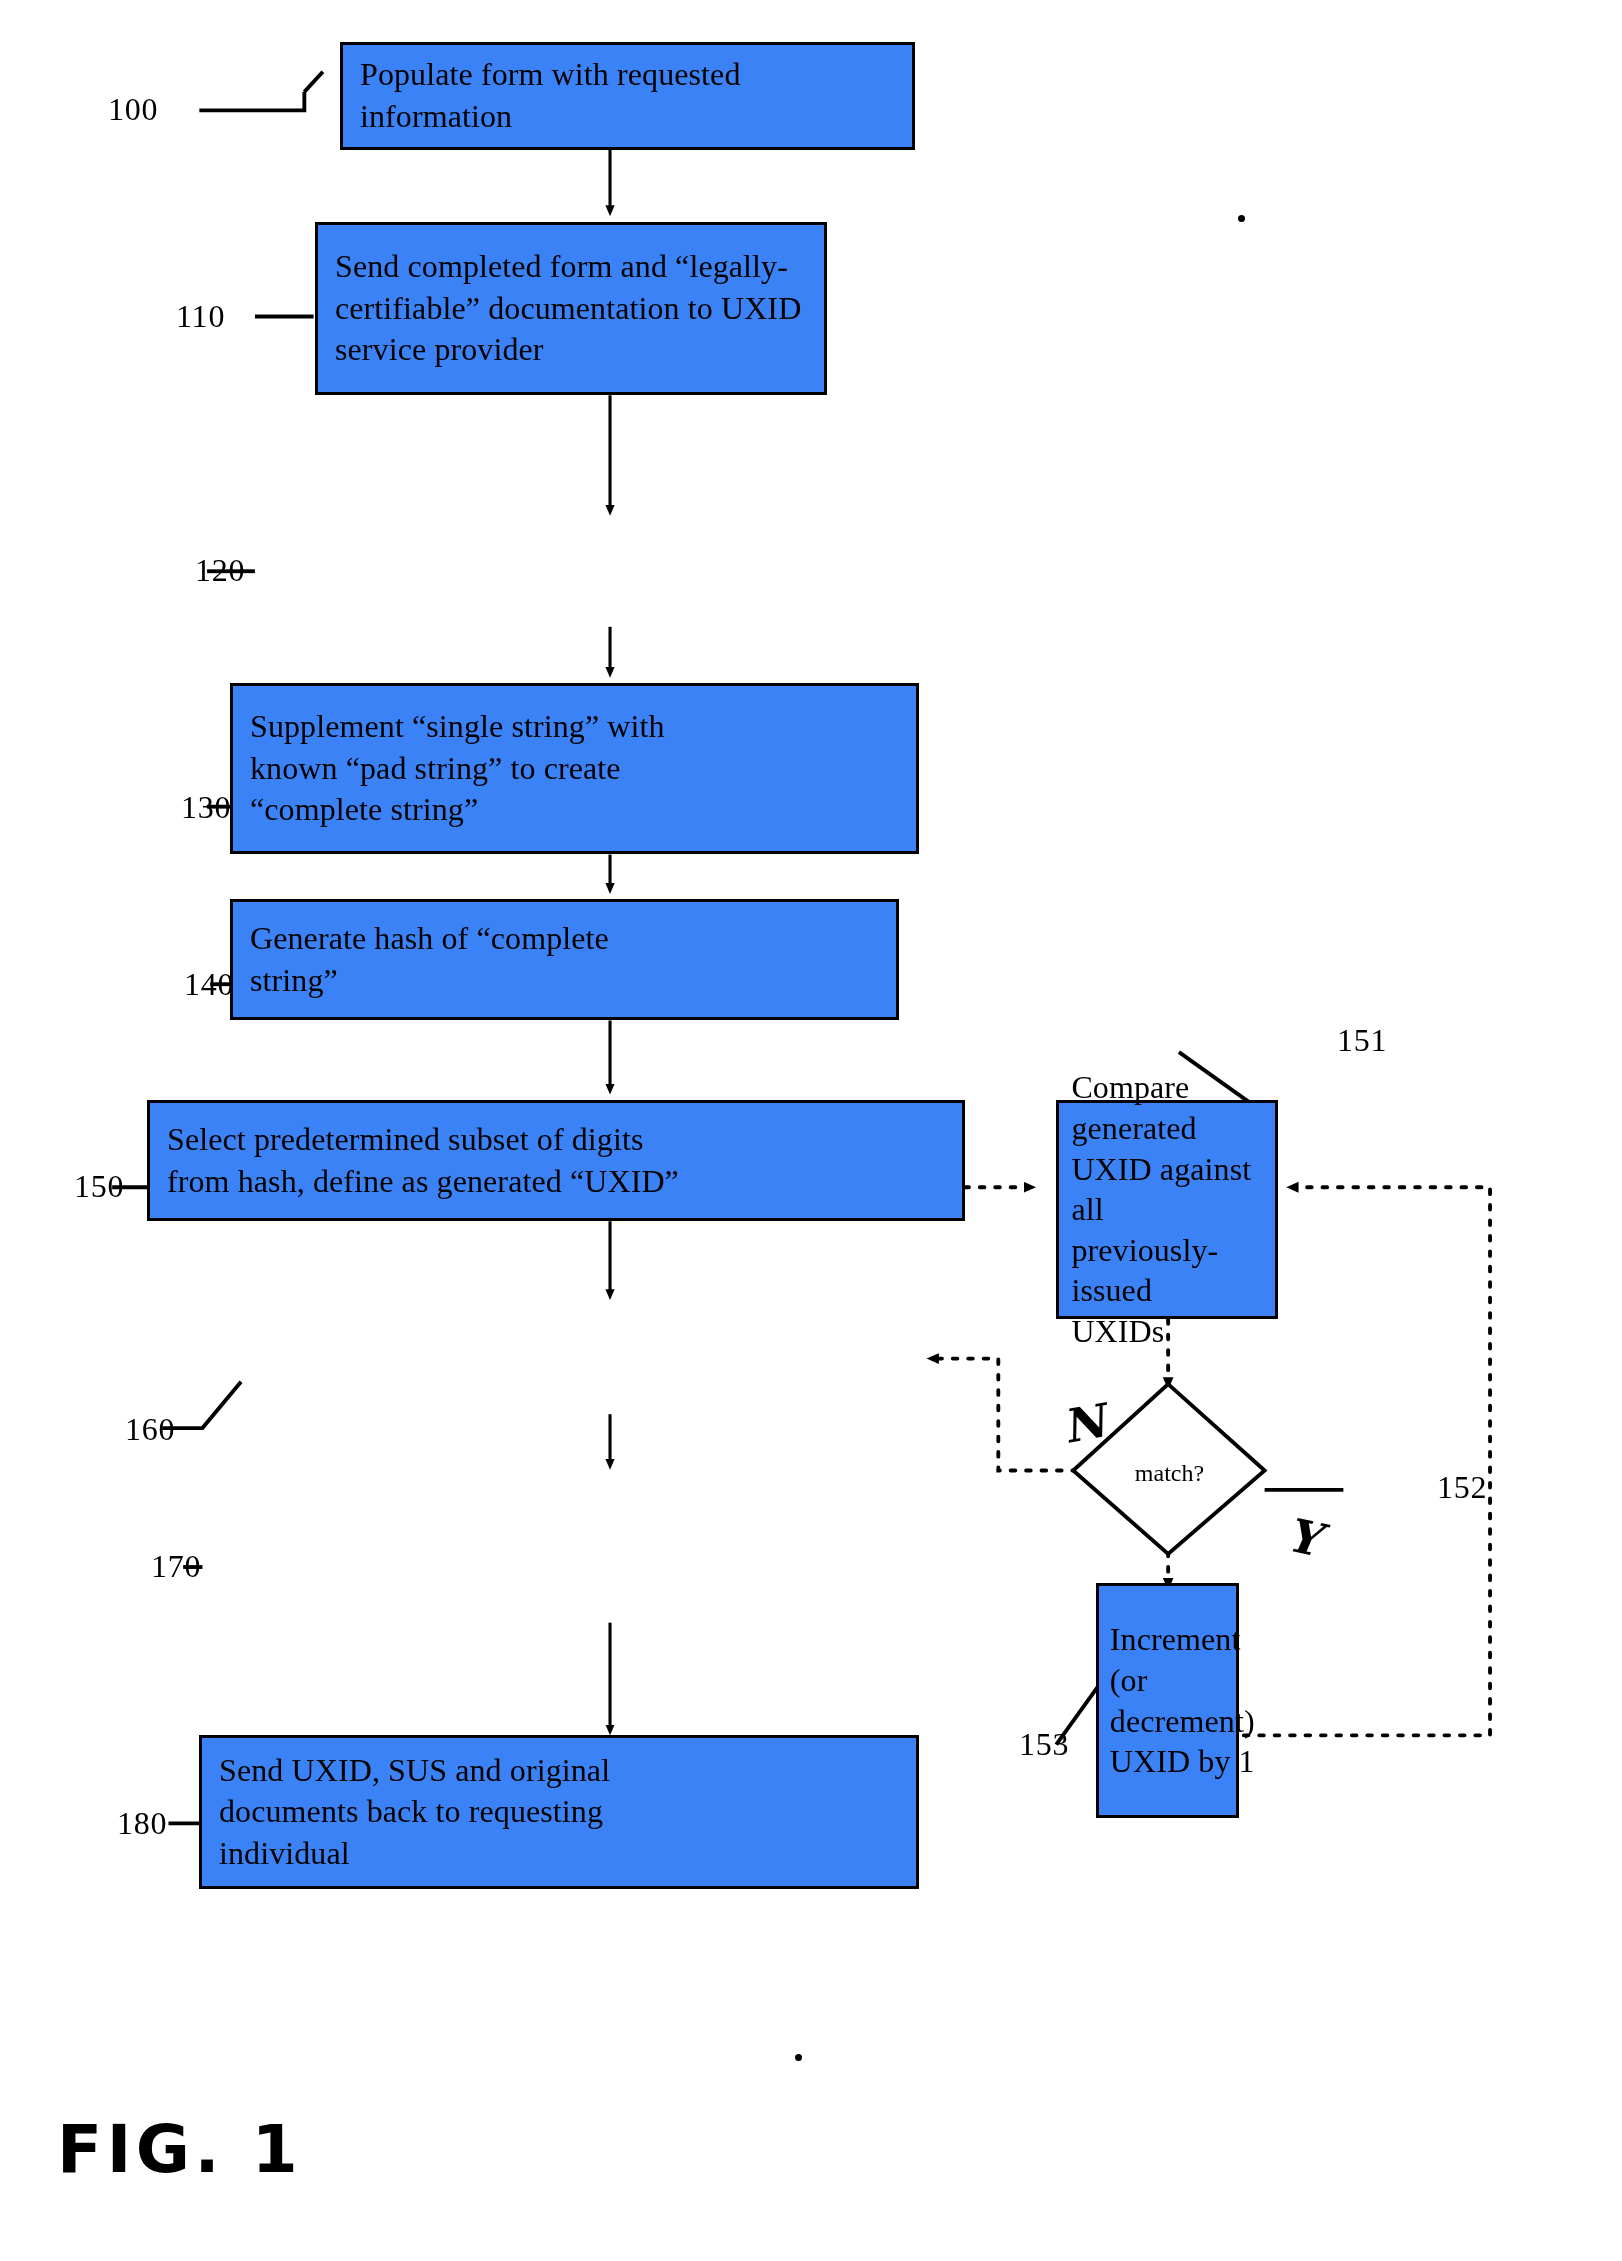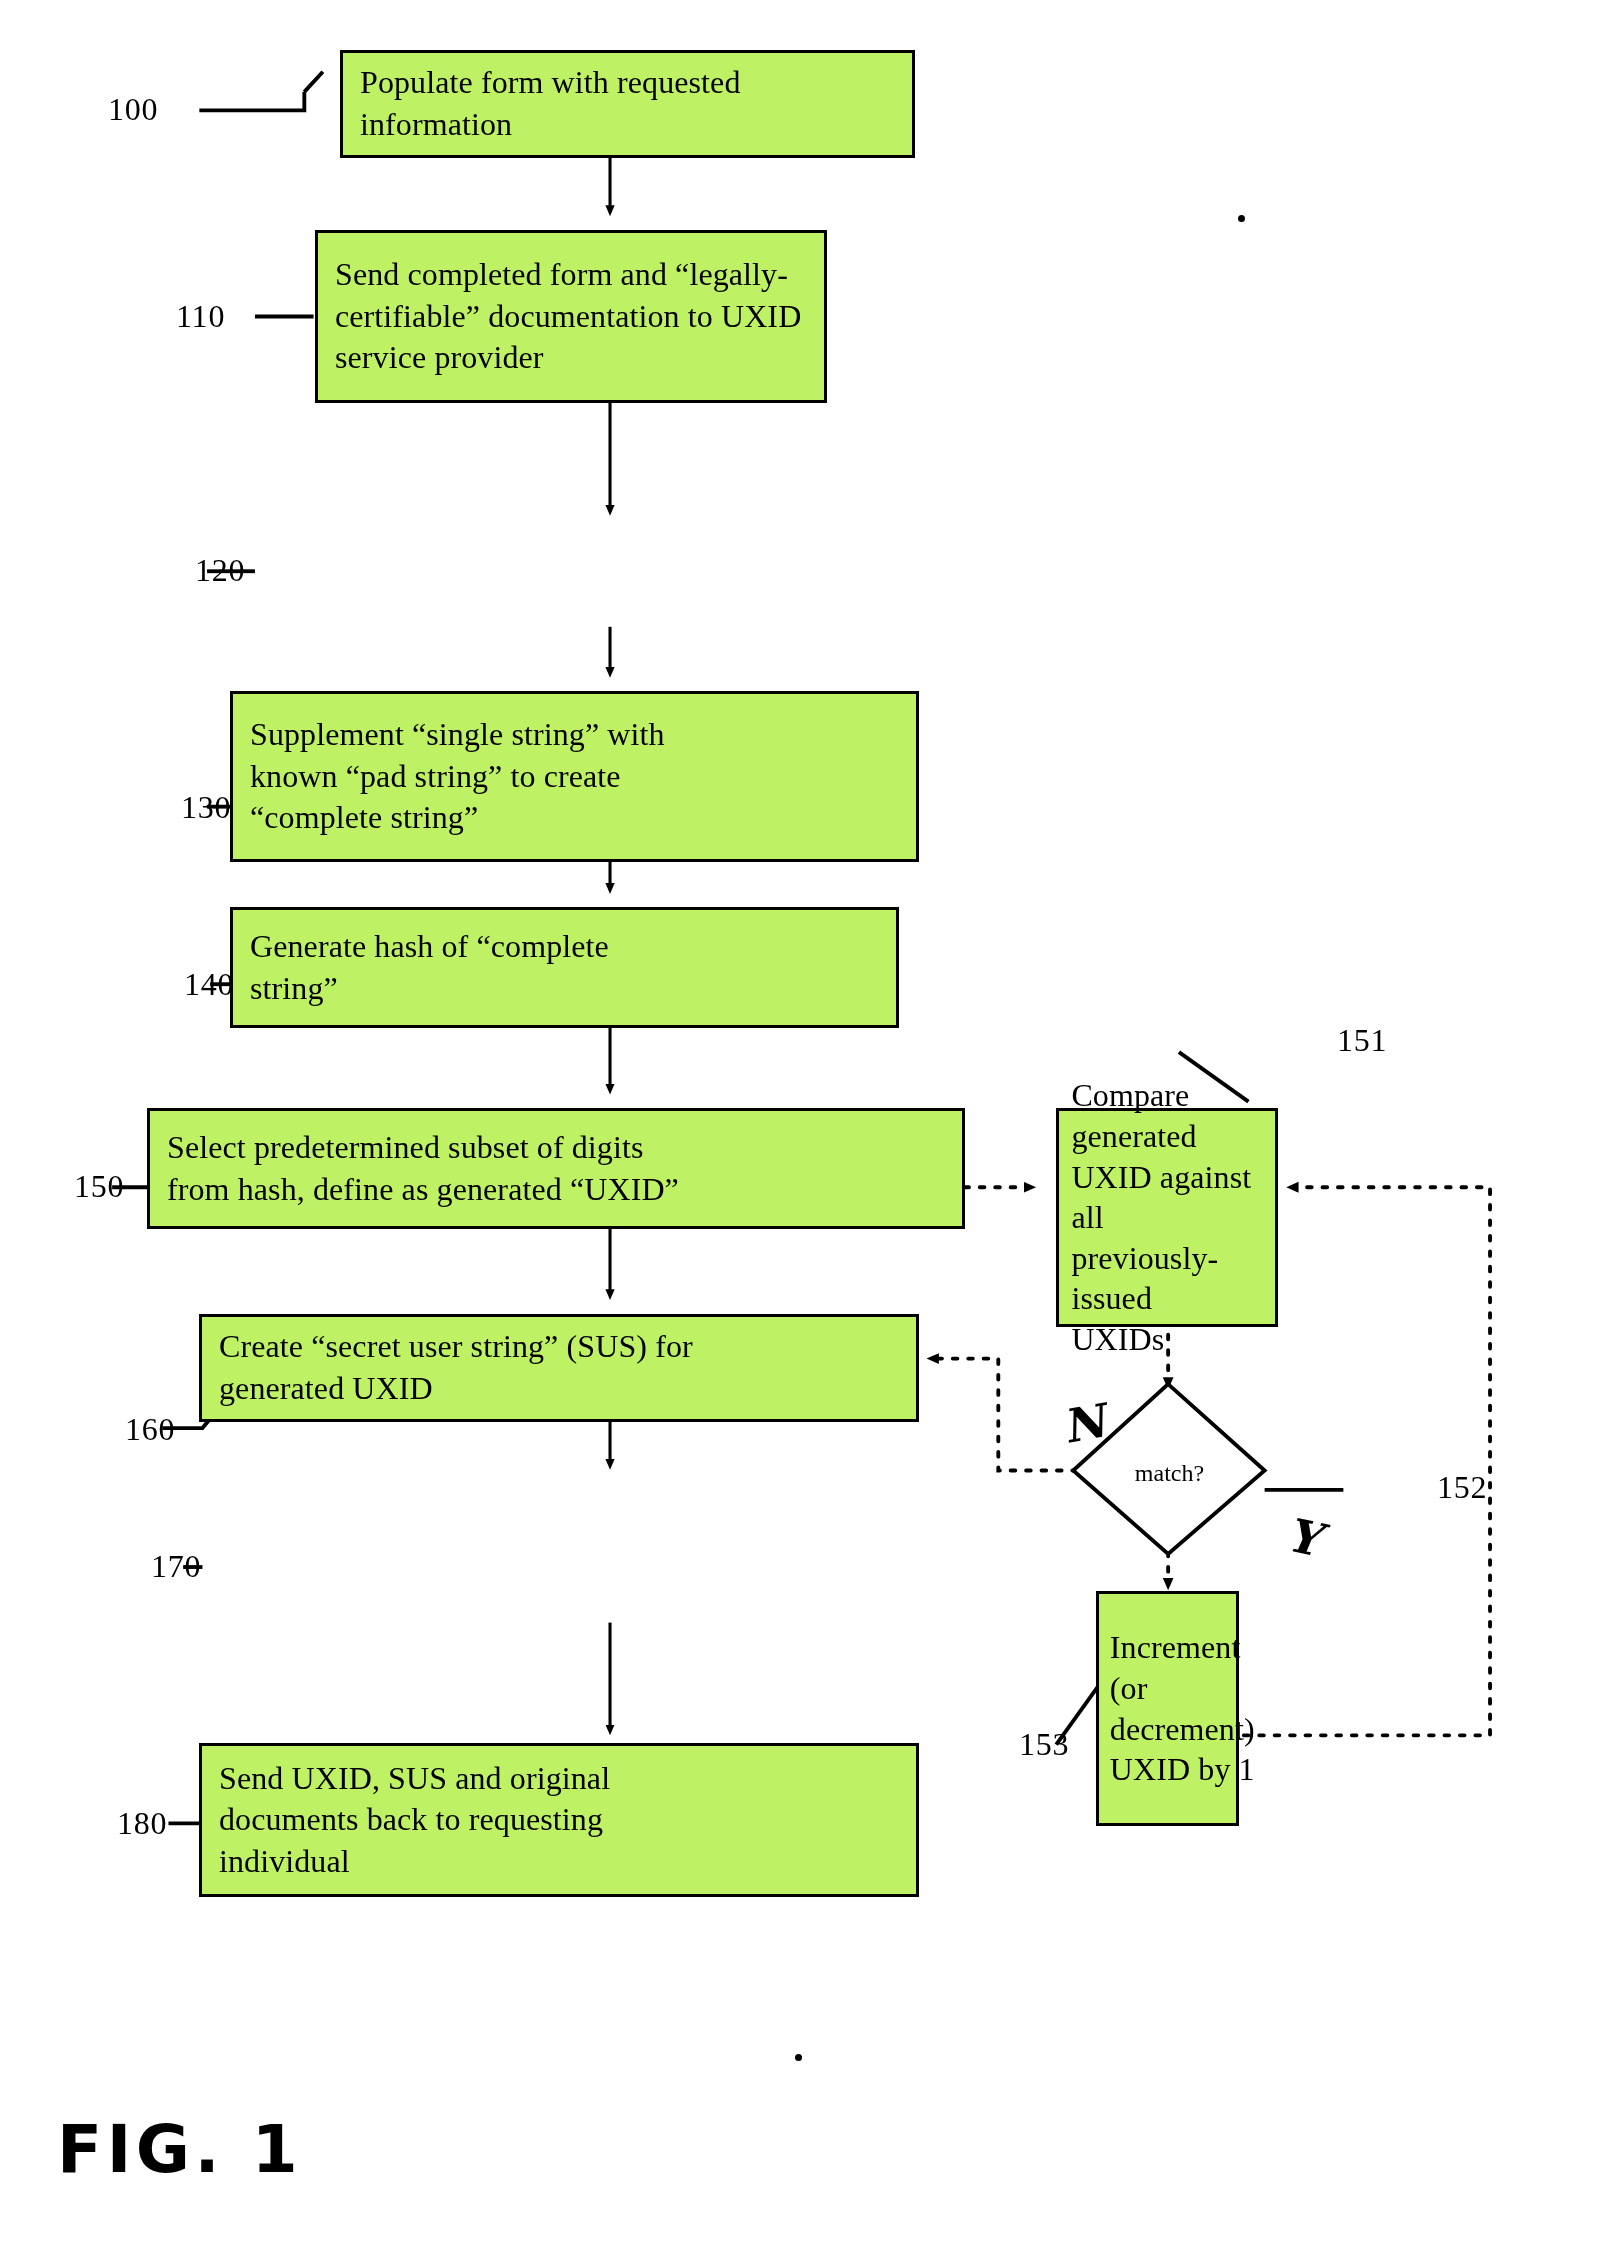--- a/index.html
+++ b/index.html
@@ -27,25 +27,24 @@
     left: 0;
     top: 0;
     width: 1623px;
     height: 2261px;
   }
   
   .node {
     position: absolute;
     box-sizing: border-box;
     border: 3.1px solid #000000;
-    background: #bef264;
+    background: #3b82f6;
     display: flex;
     align-items: center;
     padding: 4.6px 12.4px 4.6px 17px;
-    margin-top: 8px;
   }
   .node-text {
     font-size: 32px;
     line-height: 1.30;
     letter-spacing: 0.1px;
     white-space: pre-line;
   }
   .node-text.tight {
     line-height: 1.27;
   }
@@ -171,24 +170,20 @@
   <div class="node" style="left:230px; top:899px; width:669px; height:121px;">
     <div class="node-text">Generate hash of “complete
 string”</div>
   </div>
 
   <div class="node" style="left:147px; top:1100px; width:818px; height:121px;">
     <div class="node-text">Select predetermined subset of digits
 from hash, define as generated “UXID”</div>
   </div>
 
-  <div class="node" style="left:199px; top:1306px; width:720px; height:108px;">
-    <div class="node-text">Create “secret user string” (SUS) for
-generated UXID</div>
-  </div>
 
 
   <div class="node" style="left:199px; top:1735px; width:720px; height:154px;">
     <div class="node-text">Send UXID, SUS and original
 documents back to requesting
 individual</div>
   </div>
 
   <div class="node" style="left:1056px; top:1100px; width:222px; height:219px; padding:4.6px 7.7px 4.6px 12.4px;">
     <div class="node-text tight">Compare generated

